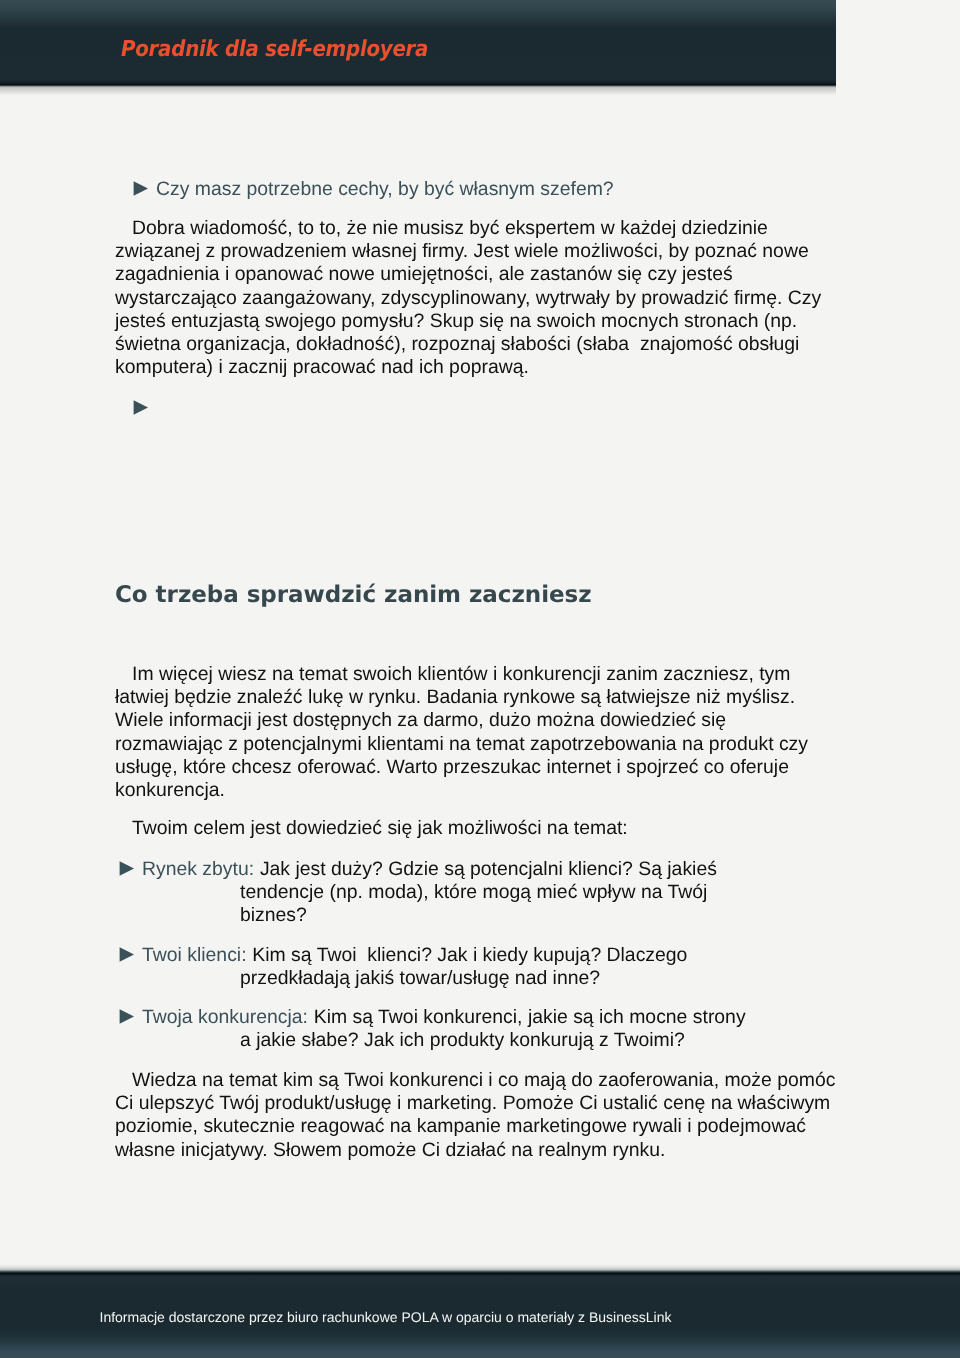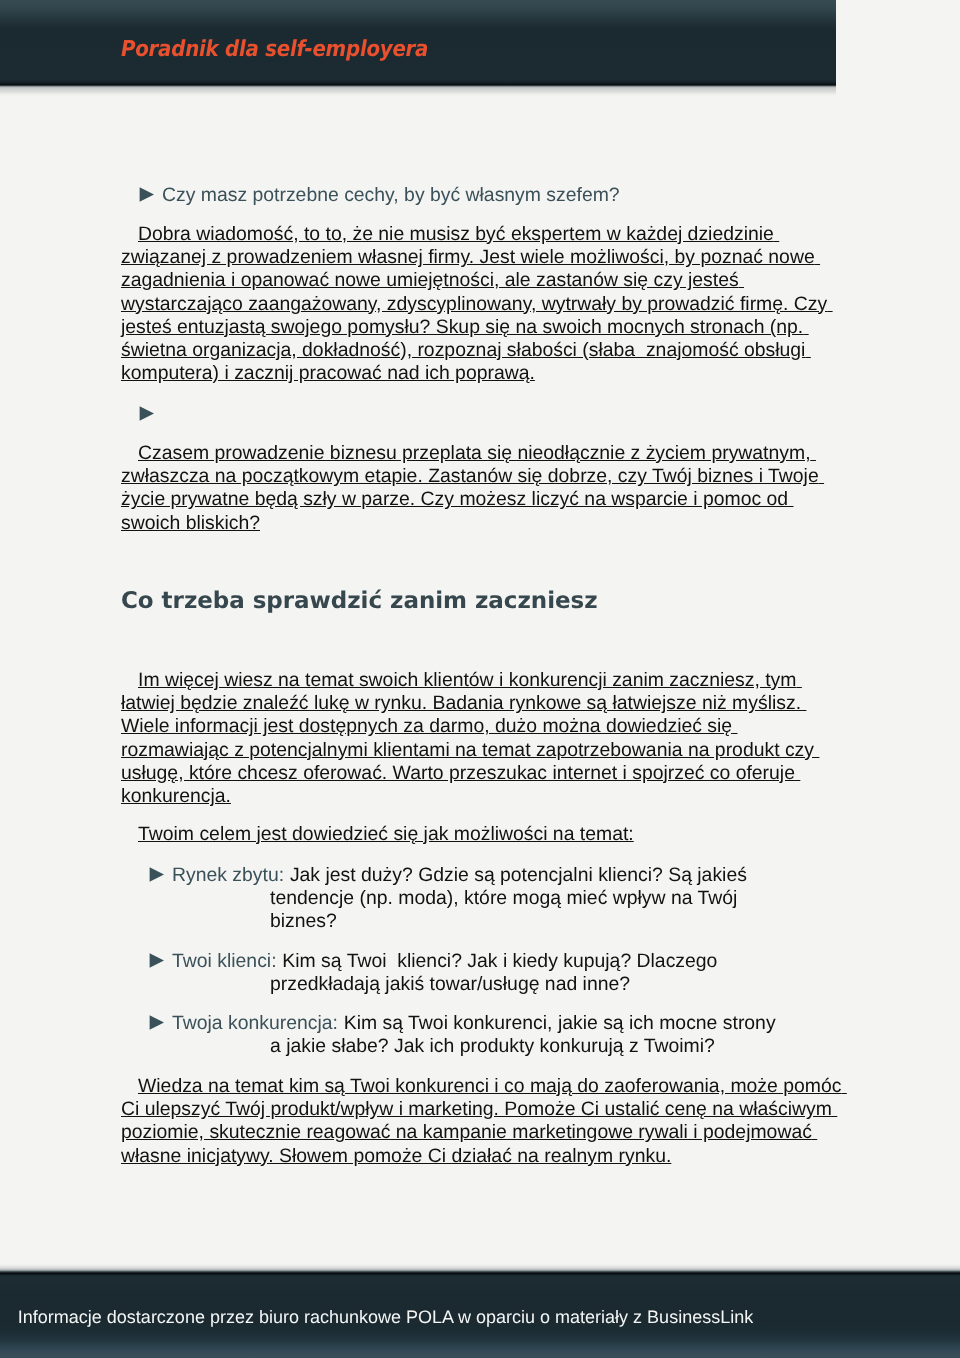--- a/index.html
+++ b/index.html
@@ -46,46 +46,46 @@
   .row { position: absolute; left: 0; width: 722px; box-sizing: border-box; }
   .row.narrow { width: 632px; }
 
   .qhead { color: #3b5159; left: 18px; width: 704px; padding-left: 42px; text-indent: -42px; }
   .tri {
     display: inline-block; width: 15px; height: 15px; vertical-align: -0.5px;
     margin-right: 8px;
   }
   .tri svg { display: block; }
 
-  p { margin: 6px; }
-  .para { text-indent: 17px; text-decoration: underline; }
+  p { margin: 0; }
+  .para { text-indent: 17px; }
 
   .head2, .head3 {
     font-family: "DejaVu Sans", sans-serif;
     color: #36474d; font-weight: bold; letter-spacing: -0.03px;
     font-size: 23px; line-height: 19px; white-space: nowrap;
   }
 
-  .li { left: 28px; padding-left: 121px; text-indent: -121px; }
+  .li { left: 4px; padding-left: 121px; text-indent: -121px; }
   .li-label { color: #3b5159; }
   .li-gap { display: inline-block; width: 5.8px; }
 
   
   .footer {
     position: absolute; left: 0; top: 1263px; width: 960px; height: 95px;
     background: linear-gradient(180deg,
        #f4f4f2 0px, #f0f0ee 2px, #e7e8e6 3px, #dbdedd 4.5px,
        #c6cbcb 6px, #aab2b3 7px, #6c7679 8px, #2a353b 9px,
        #050c12 10.5px, #0f1a20 11.5px, #18282e 12.5px, #1d2d33 14px,
        #1a2a30 30px, #1a2a30 58px, #1b2b32 66px, #1e2f37 72px,
        #24373f 78px, #2b414b 83px, #324755 87px, #374c56 91px, #394d57 95px);
   }
   .footer-text {
     position: absolute; left: 0; top: 1310px; width: 771px; text-align: center;
-    color: #f4f6f6; font-size: 18px; line-height: 14.55px;
+    color: #f4f6f6; font-size: 14px; line-height: 14.55px;
     white-space: nowrap;
   }
 </style>
 </head>
 <body>
 
 <div class="page">
 
   <div class="header">
     <div class="header-title">Poradnik dla self-employera</div>
@@ -96,41 +96,40 @@
     <p class="row qhead" style="top:178px"><span class="tri"><svg width="15" height="15" viewBox="0 0 15 15">
             <path d="M0.6 0.3 L15.0 7.55 L0.6 14.8 Z" fill="#3b5159"></path>
           </svg></span><span>Czy masz potrzebne cechy, by być własnym szefem?</span></p>
 
     <p class="row para" style="top:217px">Dobra wiadomość, to to, że nie musisz być ekspertem w każdej dziedzinie związanej z prowadzeniem własnej firmy. Jest wiele możliwości, by poznać nowe zagadnienia i opanować nowe umiejętności, ale zastanów się czy jesteś wystarczająco zaangażowany, zdyscyplinowany, wytrwały by prowadzić firmę. Czy jesteś entuzjastą swojego pomysłu? Skup się na swoich mocnych stronach (np. świetna organizacja, dokładność), rozpoznaj słabości (słaba  znajomość obsługi komputera) i zacznij pracować nad ich poprawą.</p>
 
     <p class="row qhead" style="top:397px"><span class="tri"><svg width="15" height="15" viewBox="0 0 15 15">
             <path d="M0.6 0.3 L15.0 7.55 L0.6 14.8 Z" fill="#3b5159"></path>
           </svg></span></p>
 
-    <p class="row para" style="top:436px">Czasem prowadzenie biznesu przeplata się nieodłącznie z życiem prywatnym, zwłaszcza na początkowym etapie. Zastanów się dobrze, czy Twój biznes i Twoje życie prywatne będą szły w parze. Czy możesz liczyć na wsparcie i pomoc od swoich bliskich?</p>
 
     <p class="row head2" style="top:586px;left:0px">Co trzeba sprawdzić zanim zaczniesz</p>
 
 
     <p class="row para" style="top:663px">Im więcej wiesz na temat swoich klientów i konkurencji zanim zaczniesz, tym łatwiej będzie znaleźć lukę w rynku. Badania rynkowe są łatwiejsze niż myślisz. Wiele informacji jest dostępnych za darmo, dużo można dowiedzieć się rozmawiając z potencjalnymi klientami na temat zapotrzebowania na produkt czy usługę, które chcesz oferować. Warto przeszukac internet i spojrzeć co oferuje konkurencja.</p>
 
     <p class="row para" style="top:817px">Twoim celem jest dowiedzieć się jak możliwości na temat:</p>
 
     <p class="row narrow li" style="top:858px"><span class="tri"><svg width="15" height="15" viewBox="0 0 15 15">
             <path d="M0.6 0.3 L15.0 7.55 L0.6 14.8 Z" fill="#3b5159"></path>
           </svg></span><span class="li-label">Rynek zbytu:</span><span class="li-gap"></span><span>Jak jest duży? Gdzie są potencjalni klienci? Są jakieś tendencje (np. moda), które mogą mieć wpływ na Twój biznes?</span></p>
 
     <p class="row narrow li" style="top:1006px"><span class="tri"><svg width="15" height="15" viewBox="0 0 15 15">
             <path d="M0.6 0.3 L15.0 7.55 L0.6 14.8 Z" fill="#3b5159"></path>
           </svg></span><span class="li-label">Twoja konkurencja:</span><span class="li-gap"></span><span>Kim są Twoi konkurenci, jakie są ich mocne strony a jakie słabe? Jak ich produkty konkurują z Twoimi?</span></p>
 
     <p class="row narrow li" style="top:944px"><span class="tri"><svg width="15" height="15" viewBox="0 0 15 15">
             <path d="M0.6 0.3 L15.0 7.55 L0.6 14.8 Z" fill="#3b5159"></path>
           </svg></span><span class="li-label">Twoi klienci:</span><span class="li-gap"></span><span>Kim są Twoi  klienci? Jak i kiedy kupują? Dlaczego przedkładają jakiś towar/usługę nad inne?</span></p>
 
-    <p class="row para" style="top:1069px">Wiedza na temat kim są Twoi konkurenci i co mają do zaoferowania, może pomóc Ci ulepszyć Twój produkt/wpływ i marketing. Pomoże Ci ustalić cenę na właściwym poziomie, skutecznie reagować na kampanie marketingowe rywali i podejmować własne inicjatywy. Słowem pomoże Ci działać na realnym rynku.</p>
+    <p class="row para" style="top:1069px">Wiedza na temat kim są Twoi konkurenci i co mają do zaoferowania, może pomóc Ci ulepszyć Twój produkt/usługę i marketing. Pomoże Ci ustalić cenę na właściwym poziomie, skutecznie reagować na kampanie marketingowe rywali i podejmować własne inicjatywy. Słowem pomoże Ci działać na realnym rynku.</p>
 
   </div>
 
   <div class="footer"></div>
   <div class="footer-text">Informacje dostarczone przez biuro rachunkowe POLA w oparciu o materiały z BusinessLink</div>
 
 </div>
 
 </body></html>

